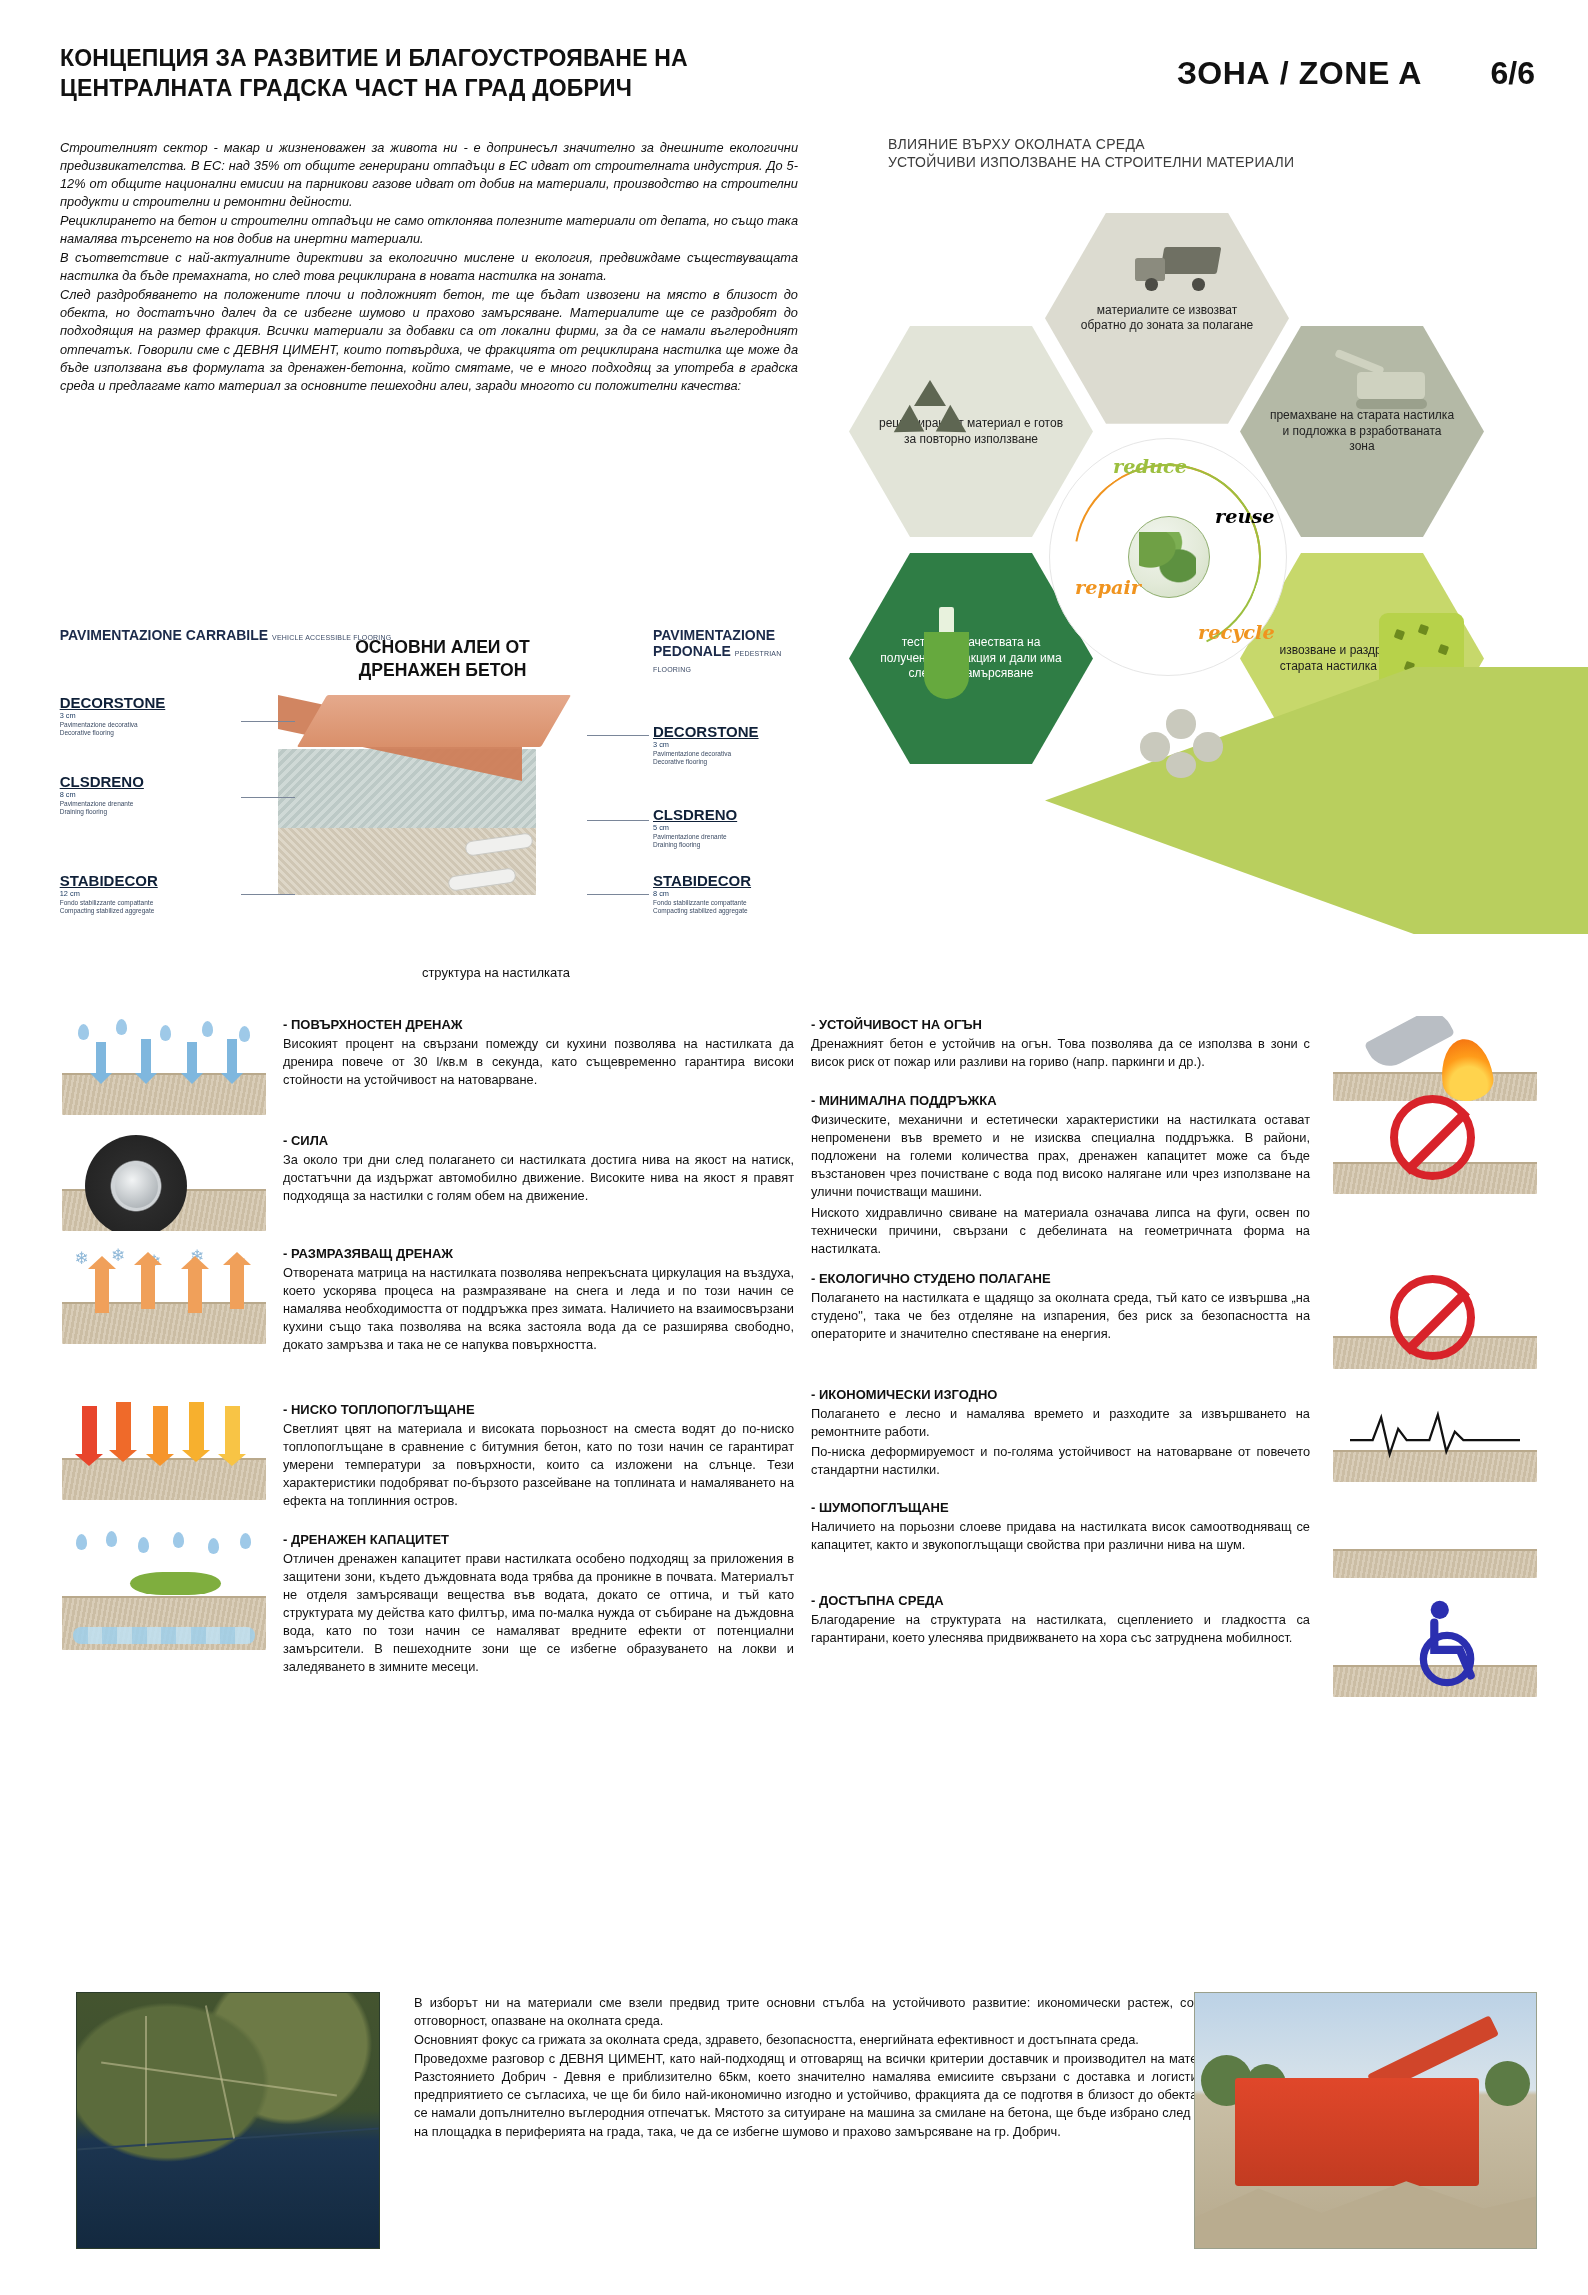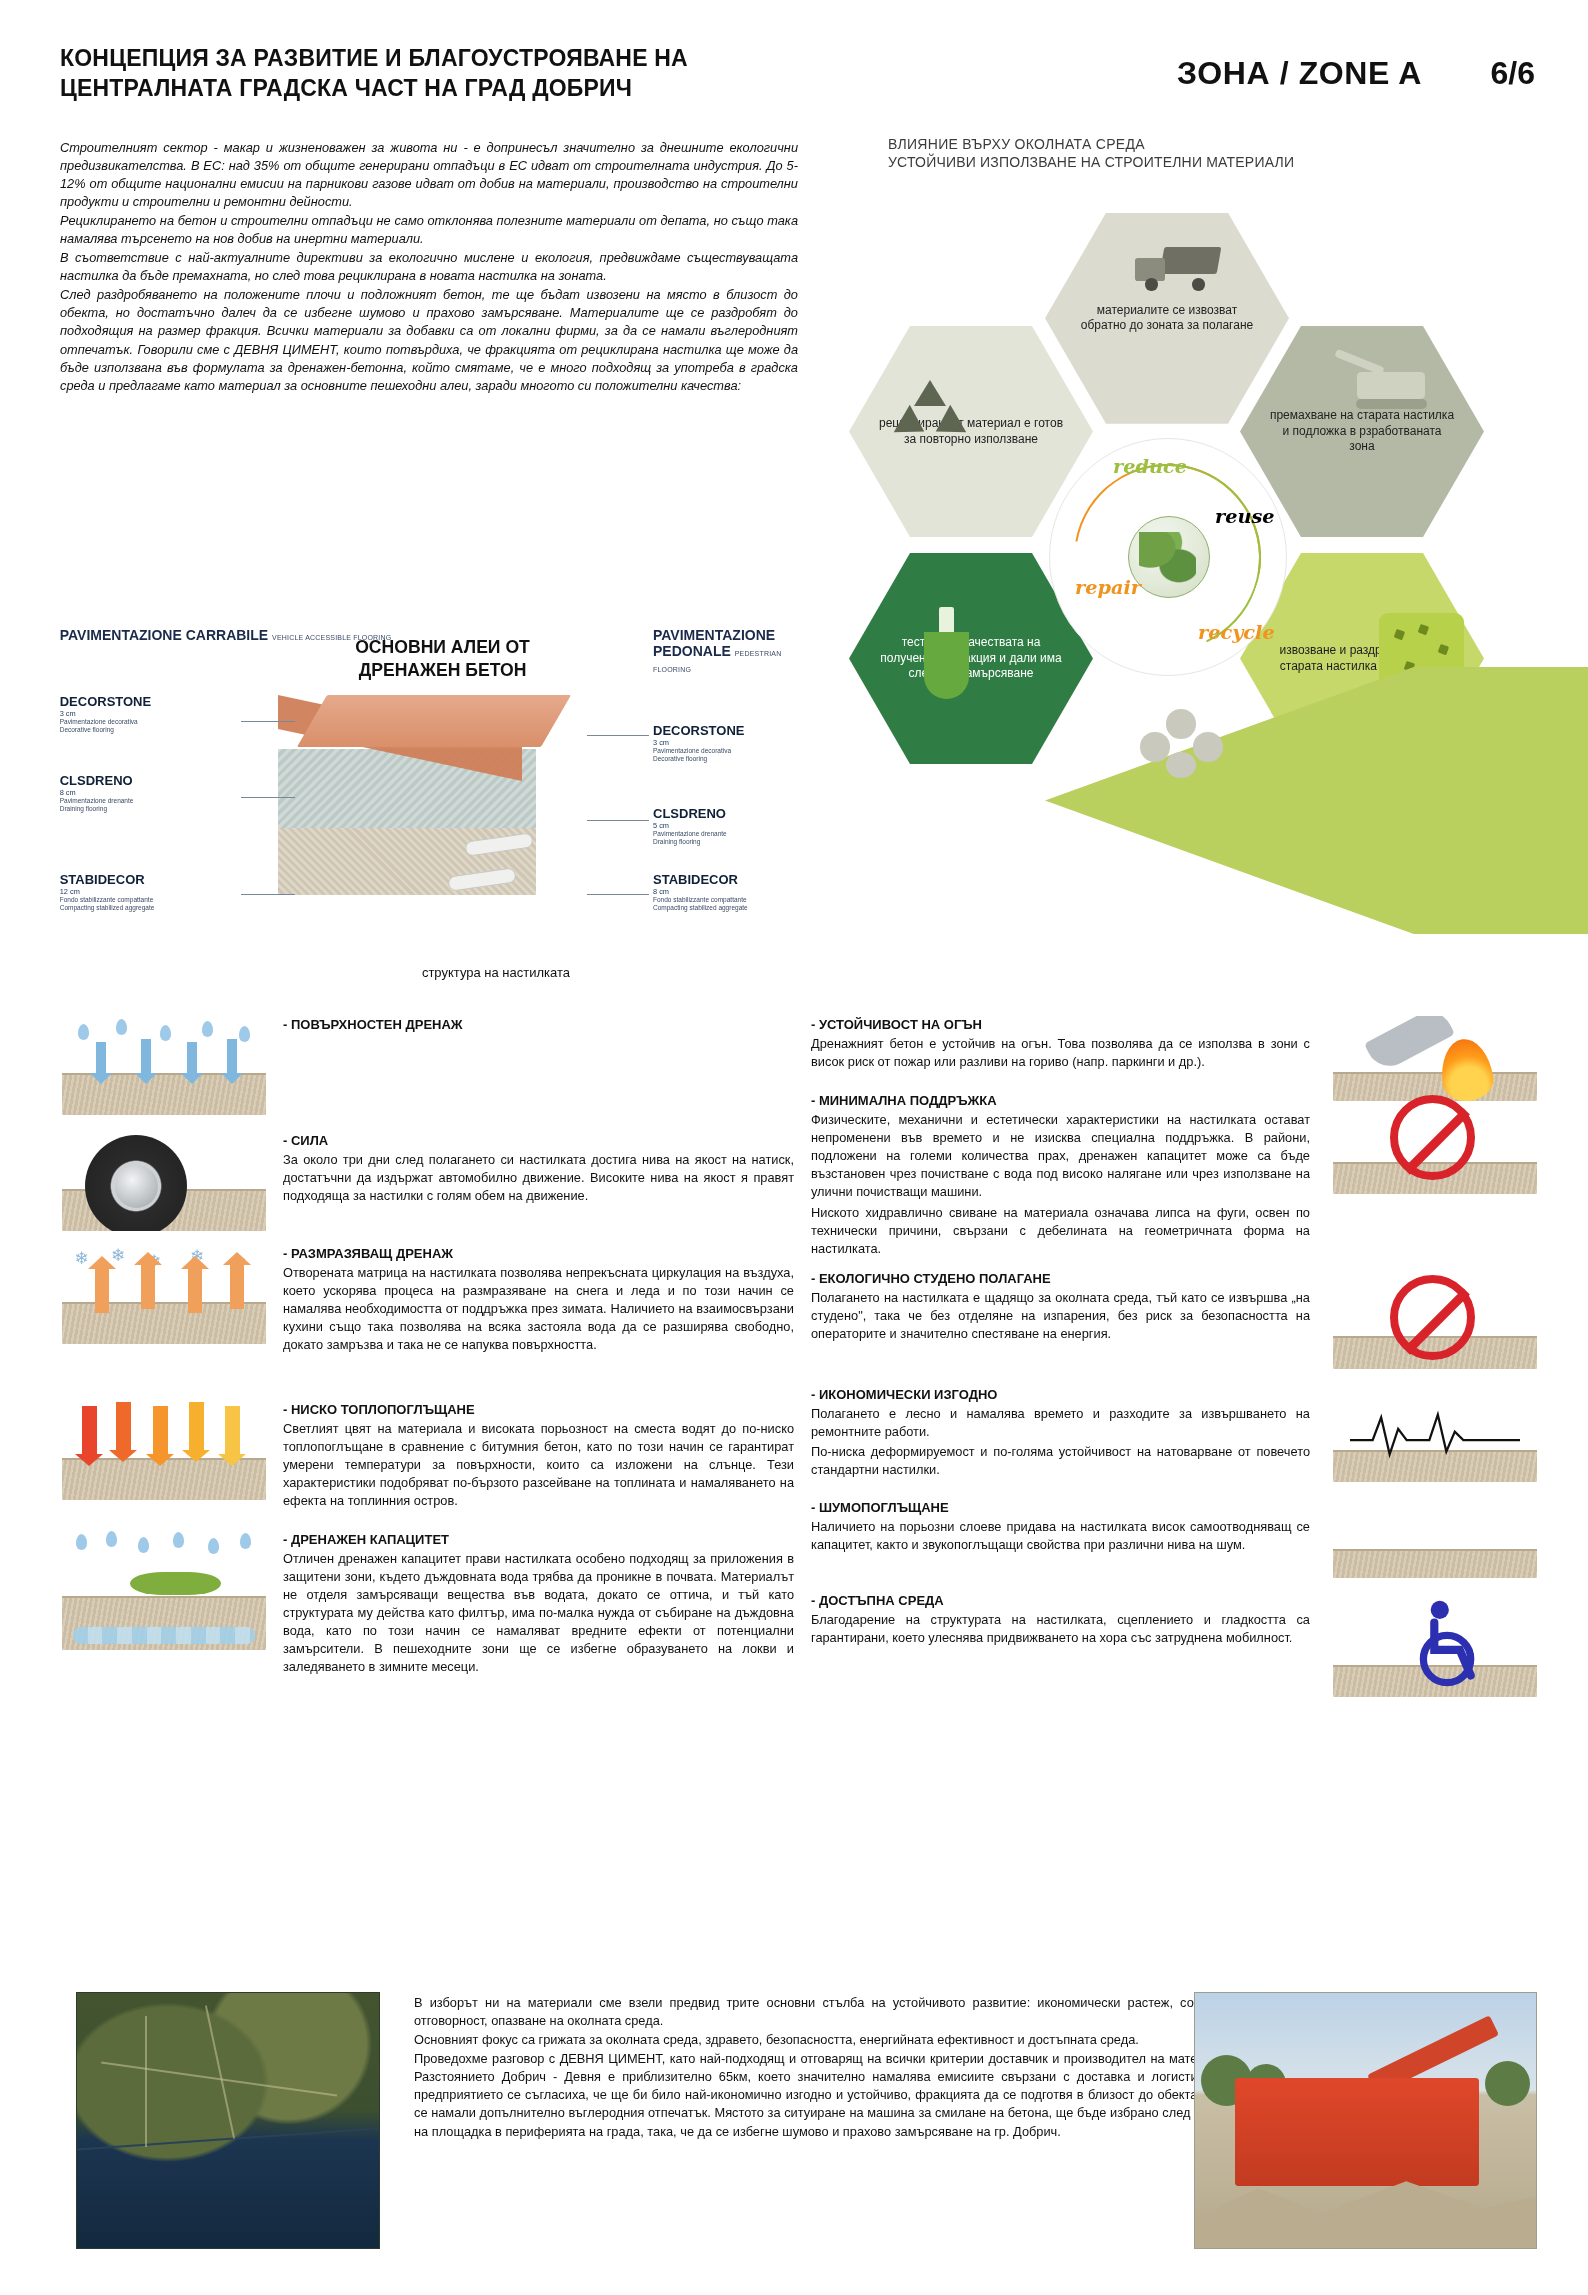--- a/index.html
+++ b/index.html
@@ -200,21 +200,21 @@
     position:absolute; left: 255px; top: 8.5px; width: 267px;
     text-align: center; font-size: 17.6px; font-weight: bold; line-height: 1.35; color:#111;
   }
   .pav-caption {
     position:absolute; left: 278px; top: 338px; width: 238px;
     text-align:right; font-size: 13px; color:#111;
   }
   .layer-label {
     position: absolute; font-size: 8.5px; color: #123; line-height: 1.2;
   }
-  .layer-label b { font-size: 13px; display:block; color:#0f2038; }
+  .layer-label b { font-size: 15px; display:block; color:#0f2038;text-decoration:underline; }
   .layer-label i { font-style: normal; font-size: 6.5px; color:#3a4a63; display:block; }
   .layer-label em { font-style: normal; font-size: 7.4px; color:#17365d; display:block;}
   .block {
     position:absolute; left: 224px; top: 68px; width: 301px; height: 227px;
   }
   .blk-top {
     position:absolute; left:34px; top:0; width:244px; height:52px;
     background: linear-gradient(180deg,#e5a98c,#d98f6a);
     transform: skewX(-30deg);
     border-radius: 1.7px;
@@ -497,20 +497,21 @@
           <div class="drop" style="left:98px;top:9px;"></div>
           <div class="drop" style="left:140px;top:4.5px;"></div>
           <div class="drop" style="left:177px;top:10.2px;"></div>
           <div class="bluearrow" style="left:34px;top:26px;height:32px;"></div>
           <div class="bluearrow" style="left:79px;top:23px;height:35px;"></div>
           <div class="bluearrow" style="left:125px;top:26px;height:32px;"></div>
           <div class="bluearrow" style="left:165px;top:23px;height:35px;"></div>
         </div>
         <div class="ftxt">
           <div class="fhead">- ПОВЪРХНОСТЕН ДРЕНАЖ</div>
+          <div>Високият процент на свързани помежду си кухини позволява на настилката да дренира повече от 30 l/кв.м в секунда, като същевременно гарантира високи стойности на устойчивост на натоварване.</div>
         </div>
       </div>
 
       <div class="frow" style="min-height:105px;">
         <div class="ficon">
           <div class="ground"></div>
           <div class="tire"></div>
         </div>
         <div class="ftxt">
           <div class="fhead">- СИЛА</div>

